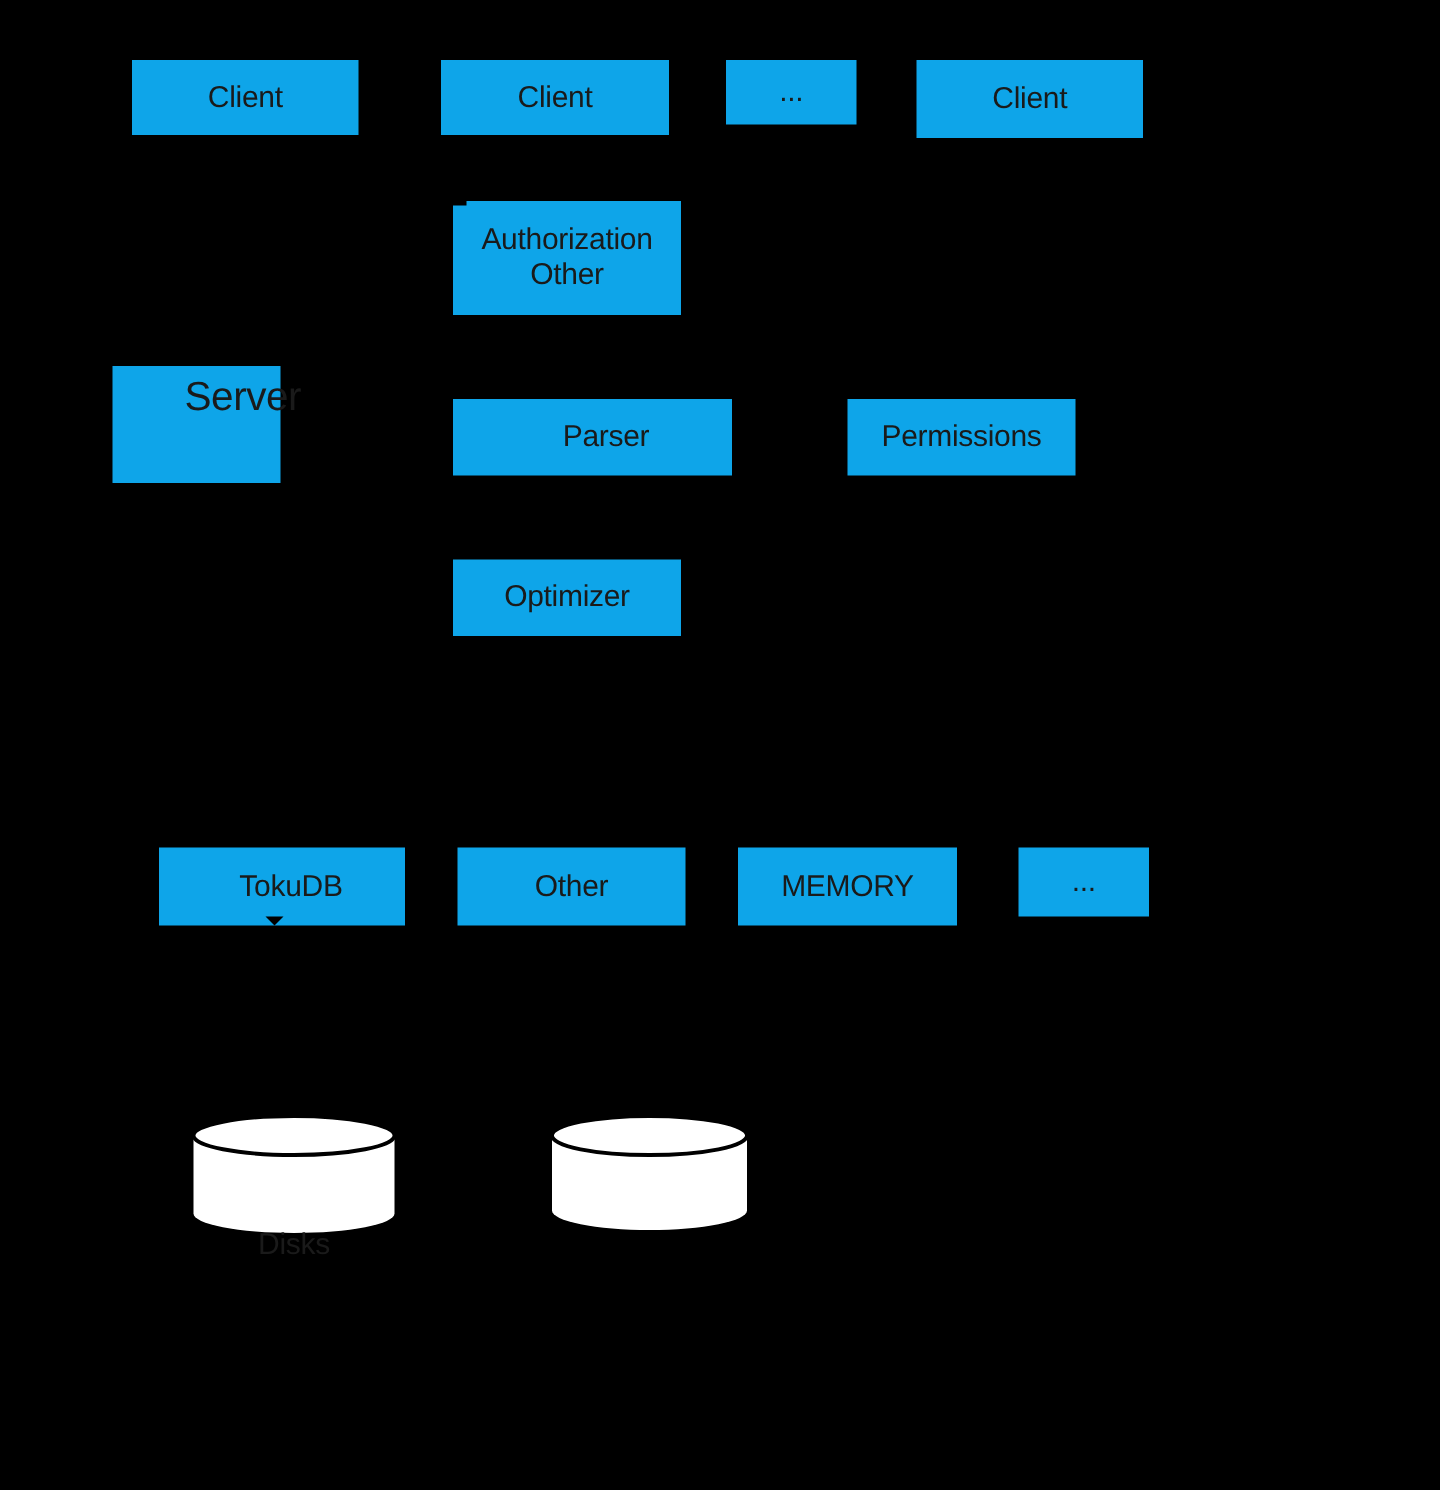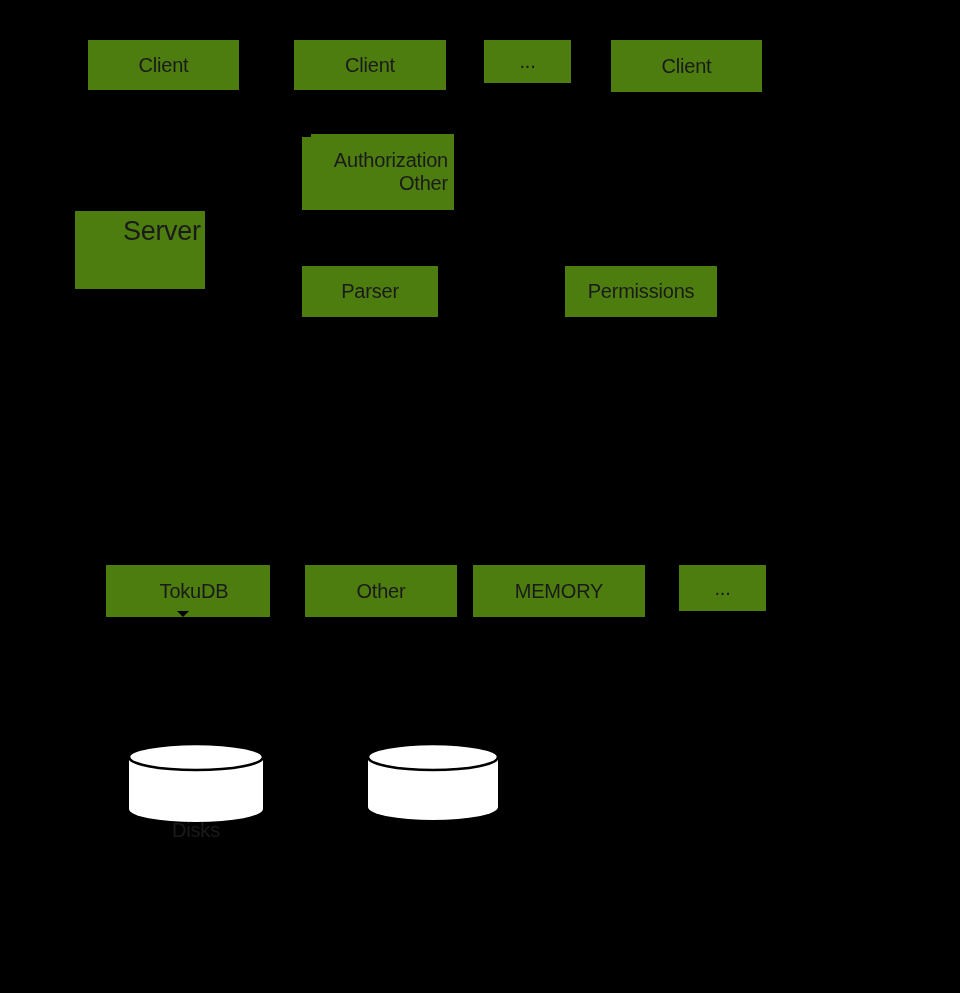--- a/index.html
+++ b/index.html
@@ -11,25 +11,25 @@
     position: relative;
     width: 960px;
     height: 993px;
     background: #000000;
     overflow: hidden;
     font-family: "Liberation Sans", "DejaVu Sans", sans-serif;
     color: #1a1a1a;
   }
   .box {
     position: absolute;
-    background: #4d7c0f;
+    background: #0ea5e9;
     display: flex;
     align-items: center;
     justify-content: center;
-    text-align: right;
+    text-align: center;
     font-size: 20px;
     letter-spacing: -0.2px;
     line-height: 23px;
   }
   .box--server {
     justify-content: flex-start;
     align-items: flex-start;
     padding: 9px 0 0 14px;
     box-sizing: border-box;
     font-size: 27px;
@@ -99,42 +99,45 @@
   <div class="box" style="left:611px; top:40px; width:151px; height:52px;">
     <span>Client</span>
   </div>
 
   <div class="box box--wrap" style="left:302px; top:134px; width:152px; height:76px;">
     <span>Authorization Other</span>
   </div>
 
   <div class="frag" style="left:302px; top:134px; width:9px; height:3px;"></div>
 
-  <div class="box box--server" style="left:75px; top:211px; width:130px; height:78px;padding-left:48px;">
+  <div class="box box--server" style="left:75px; top:244px; width:112px; height:78px;padding-left:48px;">
     <span>Server</span>
   </div>
 
-  <div class="box" style="left:302px; top:266px; width:136px; height:51px;">
+  <div class="box" style="left:302px; top:266px; width:168px; height:51px;padding-left:18px;">
     <span>Parser</span>
   </div>
   <div class="box" style="left:565px; top:266px; width:152px; height:51px;">
     <span>Permissions</span>
   </div>
 
+  <div class="box" style="left:302px; top:373px; width:152px; height:51px;">
+    <span>Optimizer</span>
+  </div>
 
   <div class="box" style="left:106px; top:565px; width:152px; height:52px;padding-left:12px;">
     <span>TokuDB</span>
   </div>
 
   <div class="frag frag--tri" style="left:177px; top:611px;"></div>
 
   <div class="box" style="left:305px; top:565px; width:152px; height:52px;">
     <span>Other</span>
   </div>
-  <div class="box" style="left:473px; top:565px; width:172px; height:52px;">
+  <div class="box" style="left:492px; top:565px; width:146px; height:52px;">
     <span>MEMORY</span>
   </div>
   <div class="box" style="left:679px; top:565px; width:87px; height:46px;">
     <span>...</span>
   </div>
 
   <div class="cyl" style="left:128px; top:743px; width:136px; height:82px;">
     <svg width="136" height="82" viewBox="0 0 136 82">
       <path d="M1,14 L1,66 A67,13 0 0 0 135,66 L135,14 Z" fill="#ffffff"></path>
       <ellipse cx="68" cy="14" rx="67" ry="13" fill="#ffffff" stroke="#000000" stroke-width="2.6"></ellipse>

